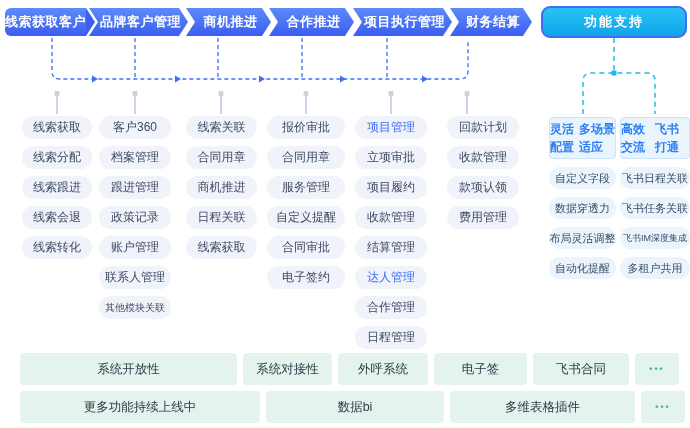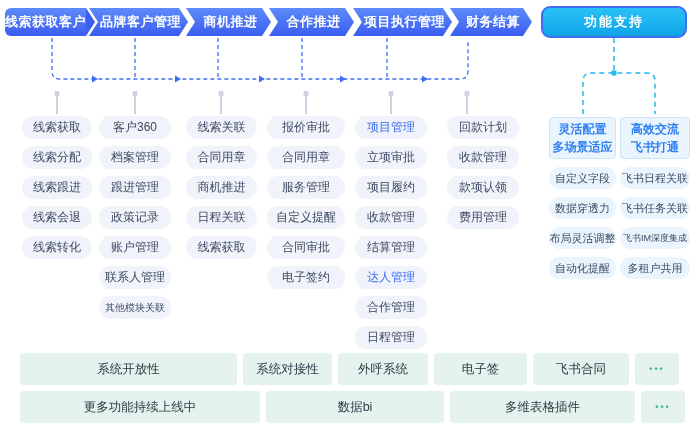--- a/index.html
+++ b/index.html
@@ -26,21 +26,21 @@
   .col{position:absolute;top:116px;display:flex;flex-direction:column;gap:7px;z-index:2;}
   .node{height:23px;border-radius:12px;background:#f0f3fa;color:#3d4a63;font-size:12px;
     display:flex;align-items:center;justify-content:center;white-space:nowrap;}
   .node.hl{color:#3f6ef5;}
   .node.sm{font-size:10px;}
 
   
   .sup-group{position:absolute;top:117px;display:flex;flex-direction:column;gap:8px;z-index:2;}
   .sup-head{height:40px;border-radius:4px;background:#e9f4fd;border:1px solid #c9e5fa;
     color:#2f80f2;font-size:12px;font-weight:600;line-height:1.5;
-    display:flex;flex-direction:column;align-items:center;justify-content:center;}
+    display:flex;flex-direction:row;align-items:center;justify-content:center;}
   .sup-item{height:22px;border-radius:11px;background:#e9f4fd;color:#3d4a63;font-size:11px;
     display:flex;align-items:center;justify-content:center;white-space:nowrap;}
   .sup-item.sm{font-size:9px;}
 
   
   .g-row{position:absolute;left:20px;display:flex;gap:6px;z-index:2;}
   .g-cell{height:32px;background:#e4f3ed;border-radius:4px;color:#2c3a46;font-size:12.5px;
     display:flex;align-items:center;justify-content:center;white-space:nowrap;}
   .g-dots{color:#3cb88a;font-size:9px;font-weight:bold;letter-spacing:2px;}
 </style>

